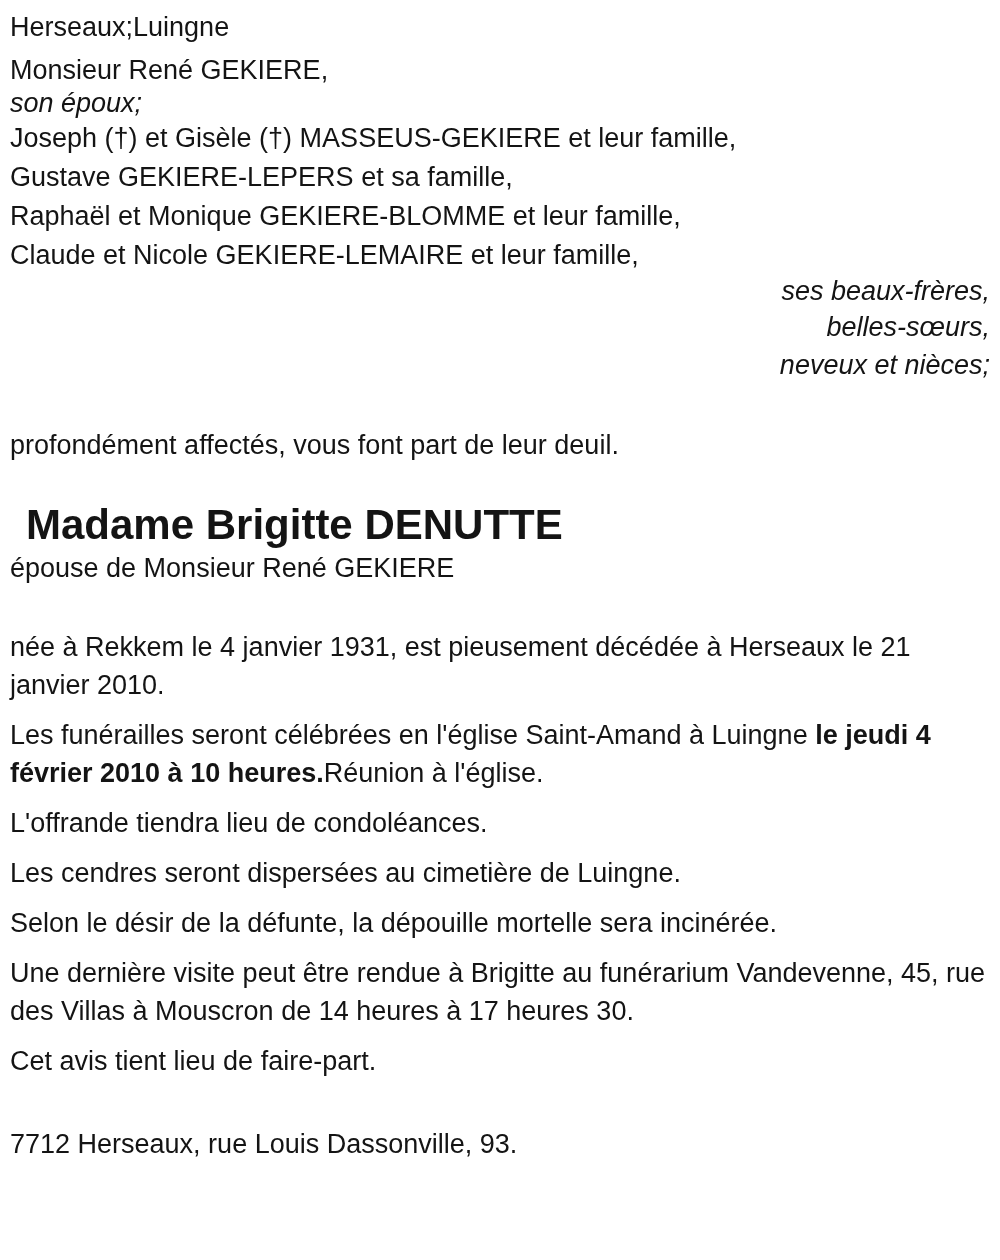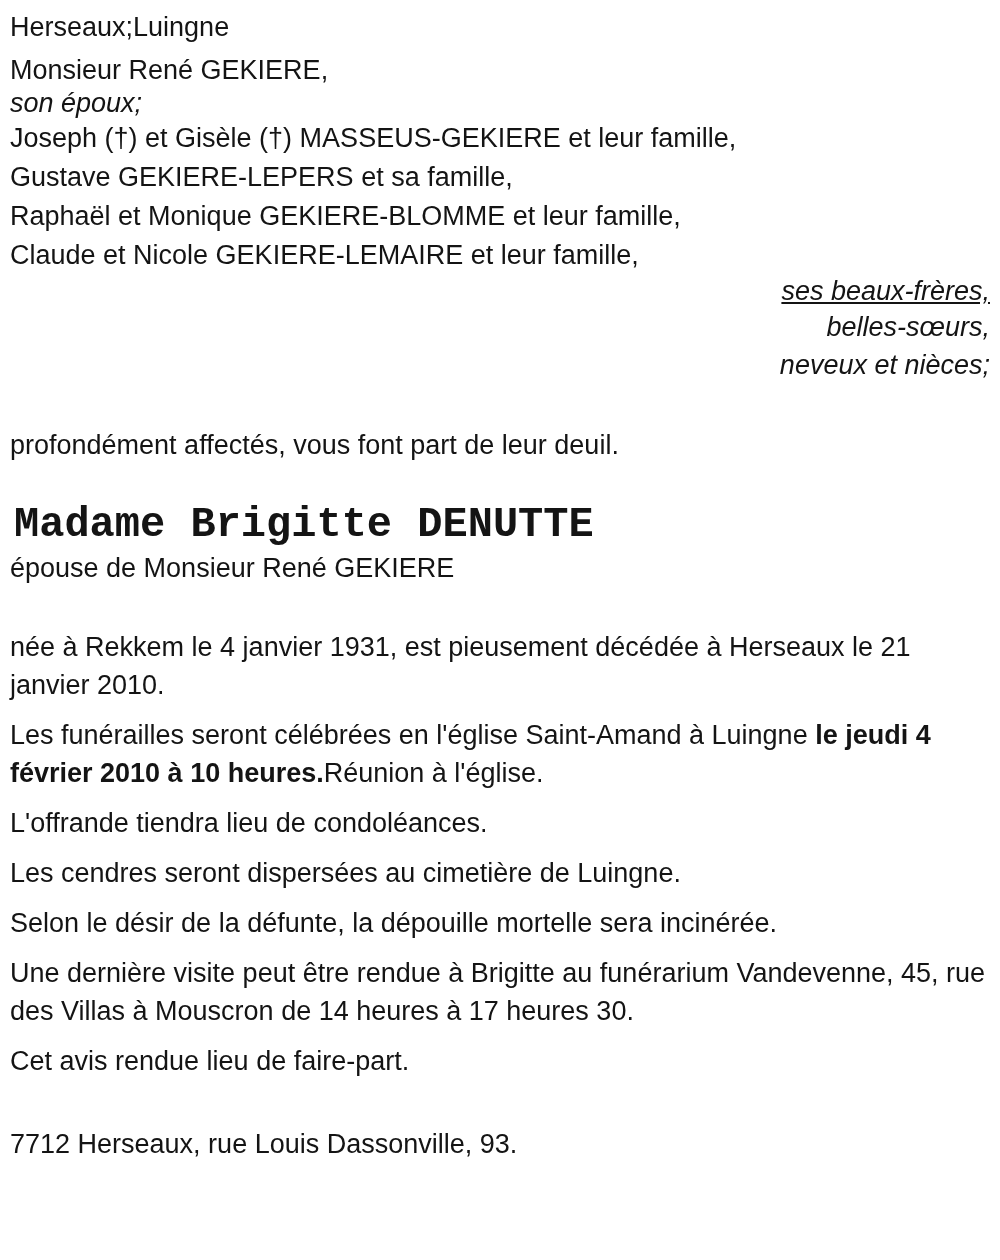--- a/index.html
+++ b/index.html
@@ -31,32 +31,30 @@
     line-height: 38px;
     text-align: right;
     font-style: italic;
   }
   .relation-single {
     line-height: 27px;
     font-style: italic;
   }
   .relation-first {
     line-height: 33px;
-    text-decoration: underline;
   }
   .husband-line { margin-top: 4px; }
   .family-first { margin-top: 2px; }
   .grief-line { margin-top: 42px; line-height: 39px; }
   .deceased-title {
-    margin: 36px 0 0 4px;
+    margin: 36px 0 0 16px;
     font-size: 42px;
     line-height: 48px;
     font-weight: 700;
     letter-spacing: 0px;
-    font-family: Liberation Mono, monospace;
   }
   .spouse-line { line-height: 39px; }
   .body-p {
     margin-top: 12px;
     line-height: 38px;
   }
   .birth-line { margin-top: 40px; }
   .address-line { margin-top: 45px; line-height: 38px; }
   .bold-inline { font-weight: 700; }
 </style>
@@ -92,17 +90,17 @@
   <p class="body-p"><span>Les funérailles seront célébrées en l'église Saint-Amand à Luingne </span><span class="bold-inline">le jeudi 4 février 2010 à 10 heures.</span><span>Réunion à l'église.</span></p>
 
   <p class="body-p">L'offrande tiendra lieu de condoléances.</p>
 
   <p class="body-p">Les cendres seront dispersées au cimetière de Luingne.</p>
 
   <p class="body-p">Selon le désir de la défunte, la dépouille mortelle sera incinérée.</p>
 
   <p class="body-p">Une dernière visite peut être rendue à Brigitte au funérarium Vandevenne, 45, rue des Villas à Mouscron de 14 heures à 17 heures 30.</p>
 
-  <p class="body-p">Cet avis rendue lieu de faire-part.</p>
+  <p class="body-p">Cet avis tient lieu de faire-part.</p>
 
   <p class="address-line">7712 Herseaux, rue Louis Dassonville, 93.</p>
 
 </div>
 
 </body></html>

